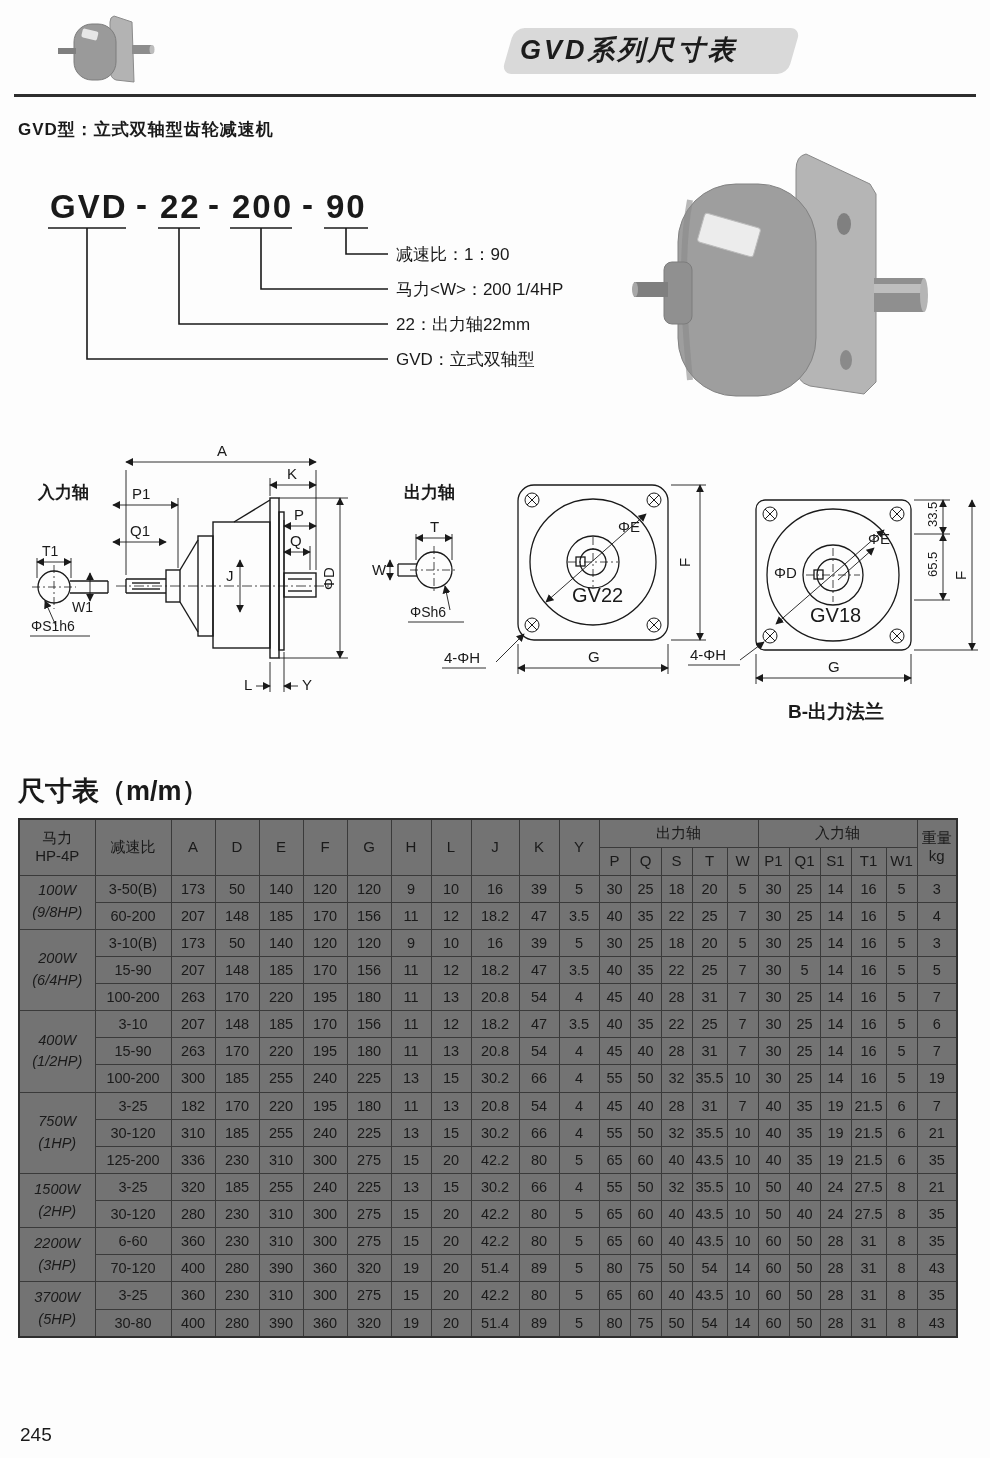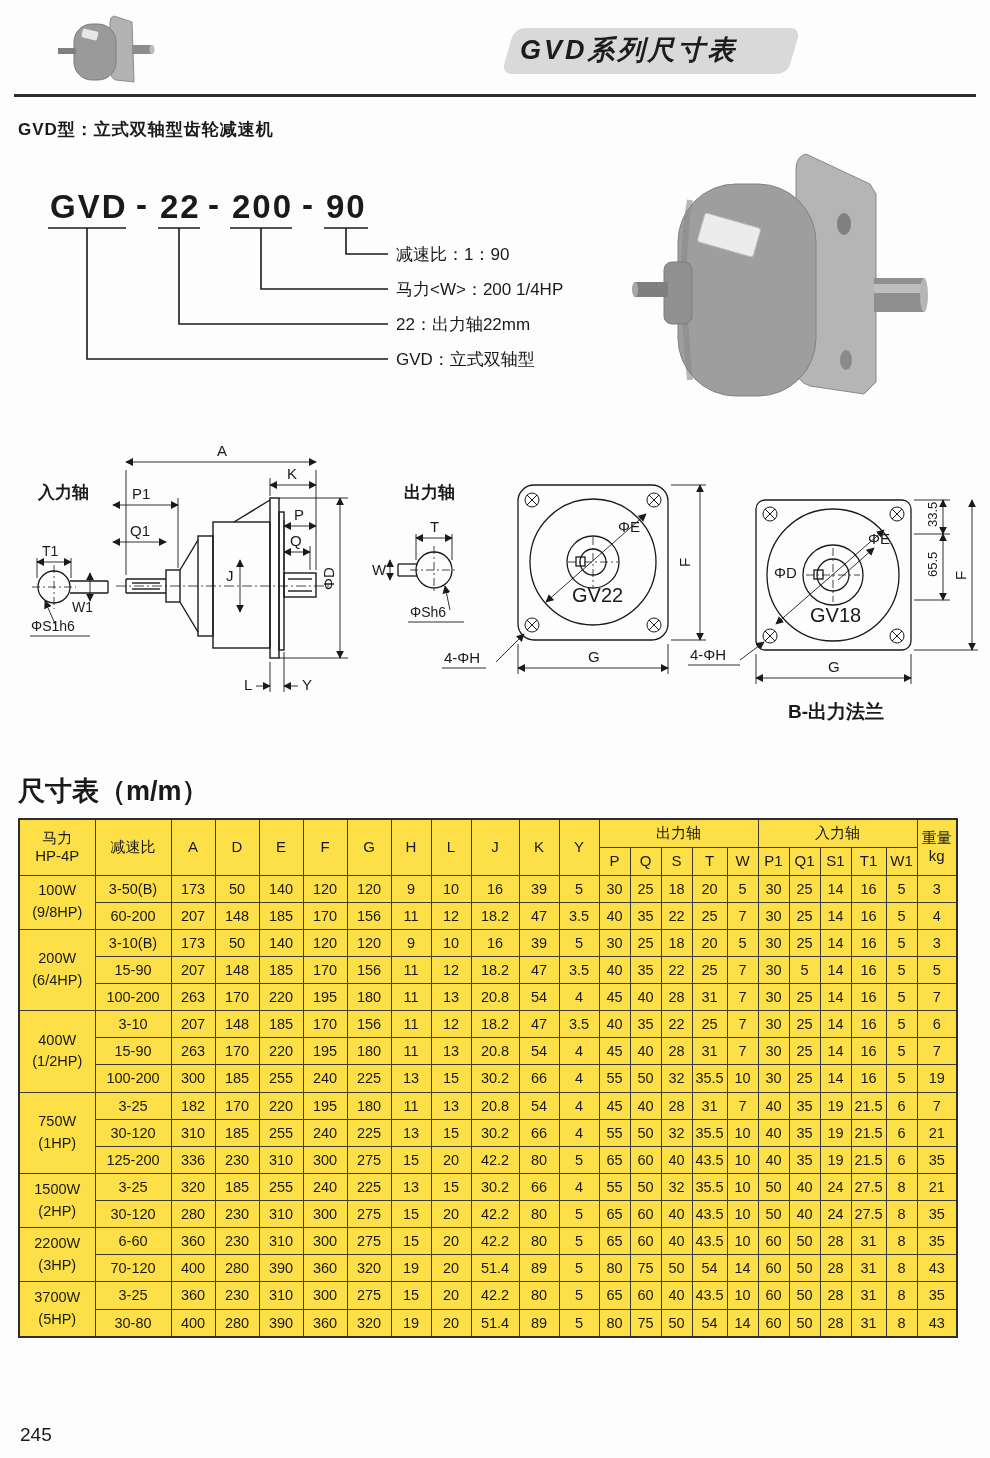--- a/index.html
+++ b/index.html
@@ -10,26 +10,26 @@
   .banner{position:absolute;left:508px;top:28px;width:286px;height:46px;
     background:#d9d9d9;border-radius:10px;transform:skewX(-16deg);}
   .banner-text{position:absolute;left:520px;top:32px;width:270px;text-align:left;
     font-size:27px;font-weight:bold;font-style:italic;letter-spacing:3px;color:#1c1c1c;}
   .rule{position:absolute;left:14px;top:94px;width:962px;height:3px;background:#2e2e2e;}
   .section-title{position:absolute;left:18px;top:118px;font-size:17px;font-weight:bold;letter-spacing:1px;}
 
   
   .table-title{position:absolute;left:18px;top:741px;font-size:27px;font-weight:bold;margin-top:32px;}
   table.dim{position:absolute;left:18px;top:818px;border-collapse:collapse;table-layout:fixed;
-    font-size:14.5px;background:#fde047;}
+    font-size:14.5px;background:#737373;}
   table.dim th,table.dim td{border:1px solid #3a3a3a;text-align:center;vertical-align:middle;
     padding:4px 1px;font-weight:normal;line-height:1.25;}
   table.dim thead th{font-size:15px;}
   table.dim{border:2px solid #2e2e2e;}
-  .power-cell div{line-height:1.5;}
+  .power-cell div{line-height:1.5;font-style:italic;}
   .page-number{position:absolute;left:20px;top:1424px;font-size:19px;}
 
   svg text{font-family:"Liberation Sans","DejaVu Sans",sans-serif;fill:#1a1a1a;}
   .drawing{position:absolute;}
 </style>
 </head>
 <body>
 
 <div class="page">
 

